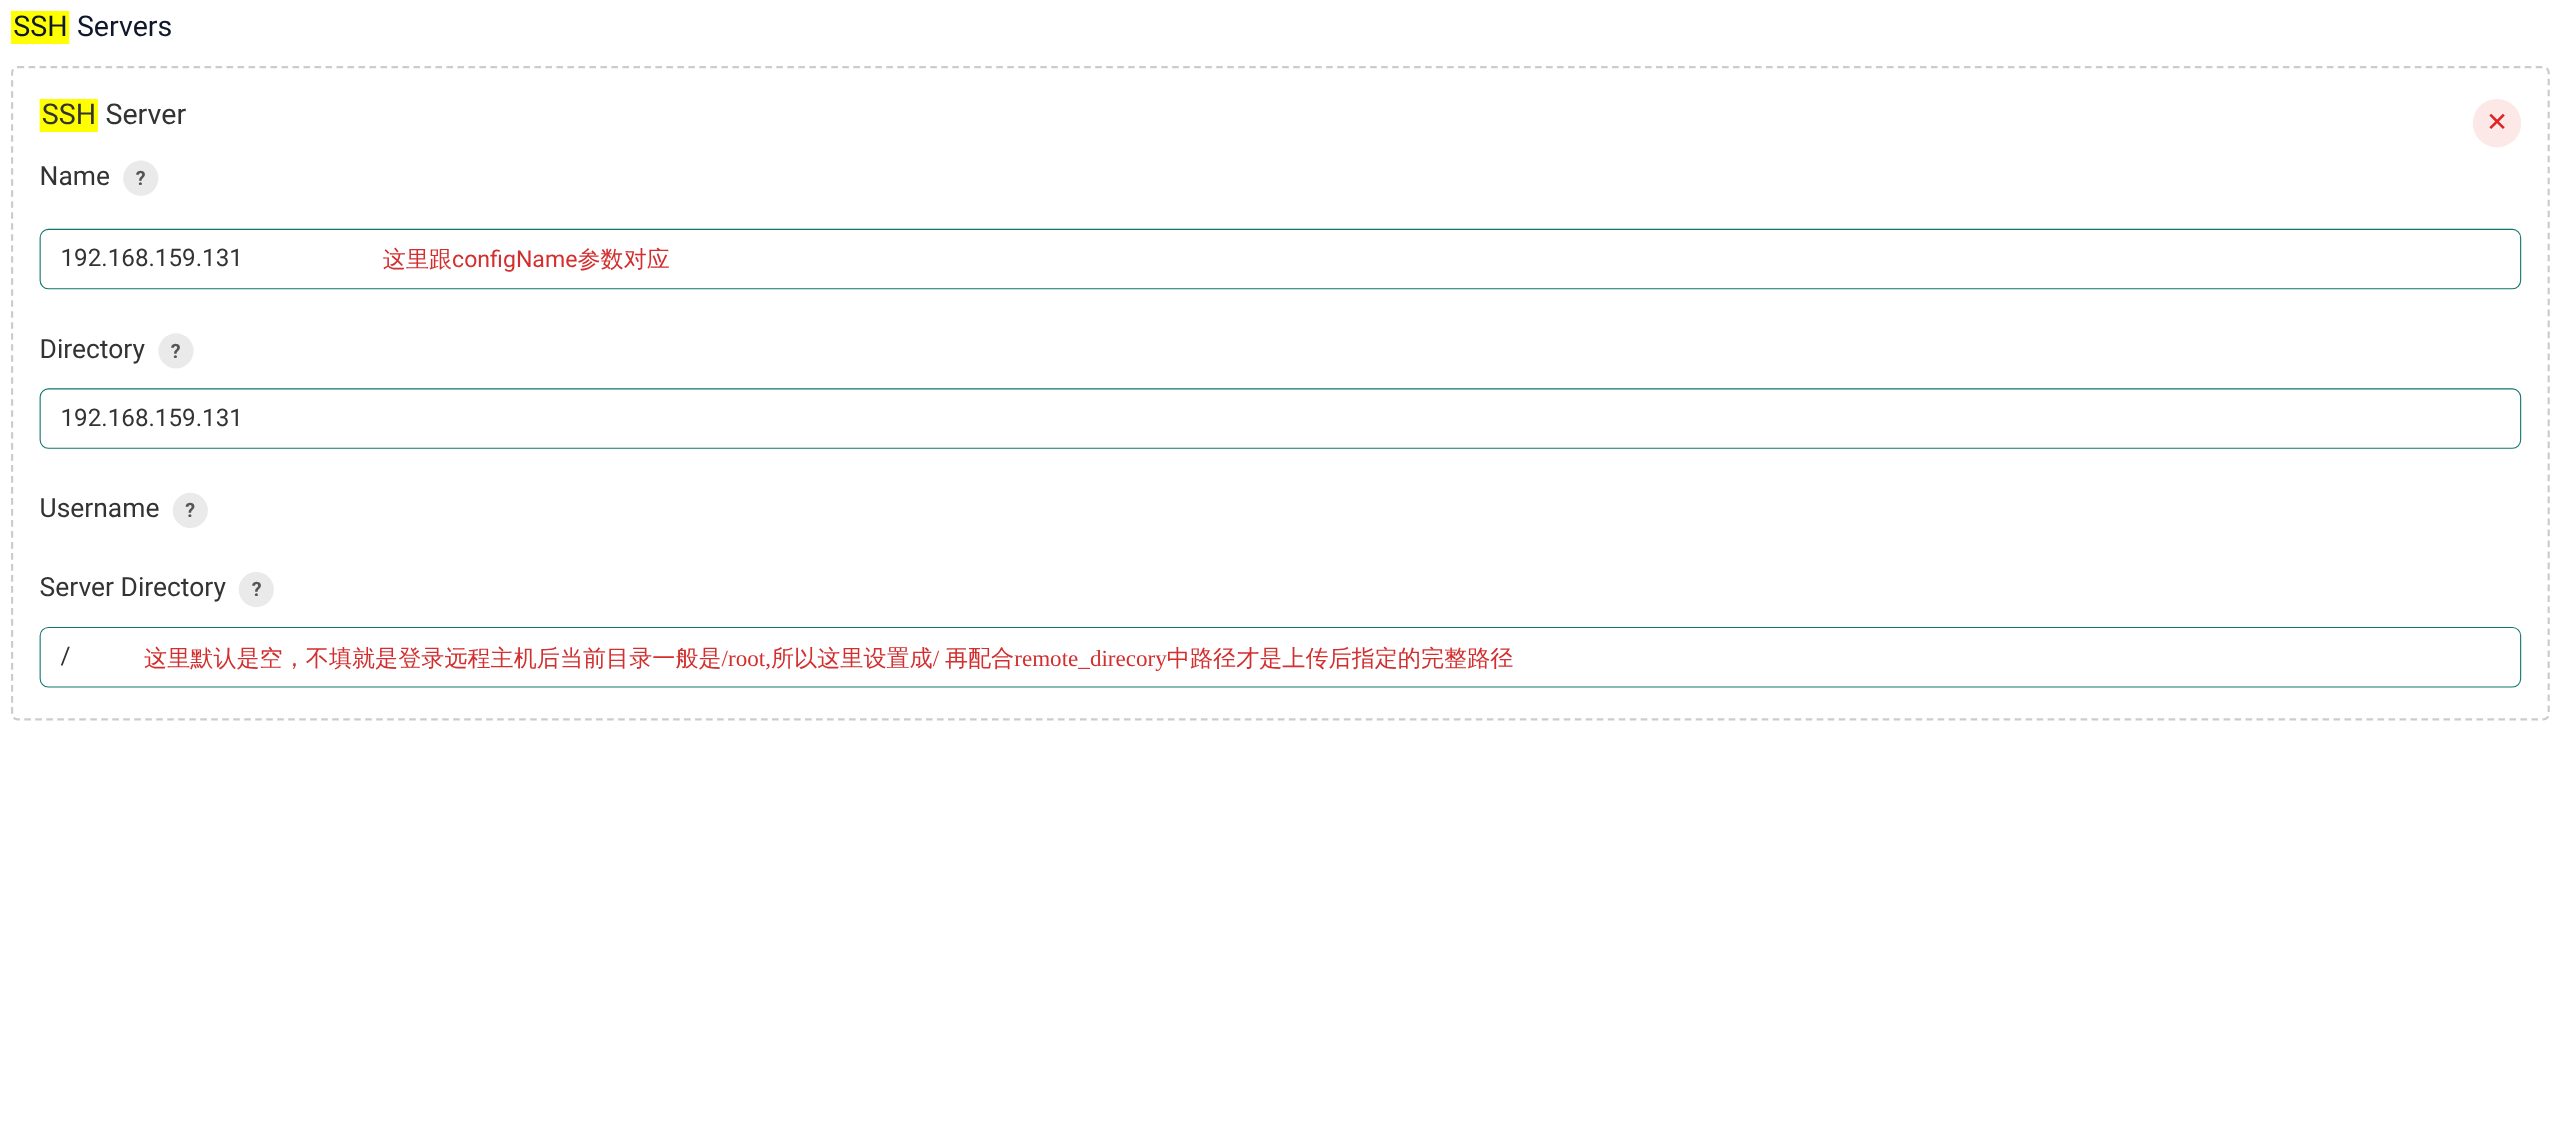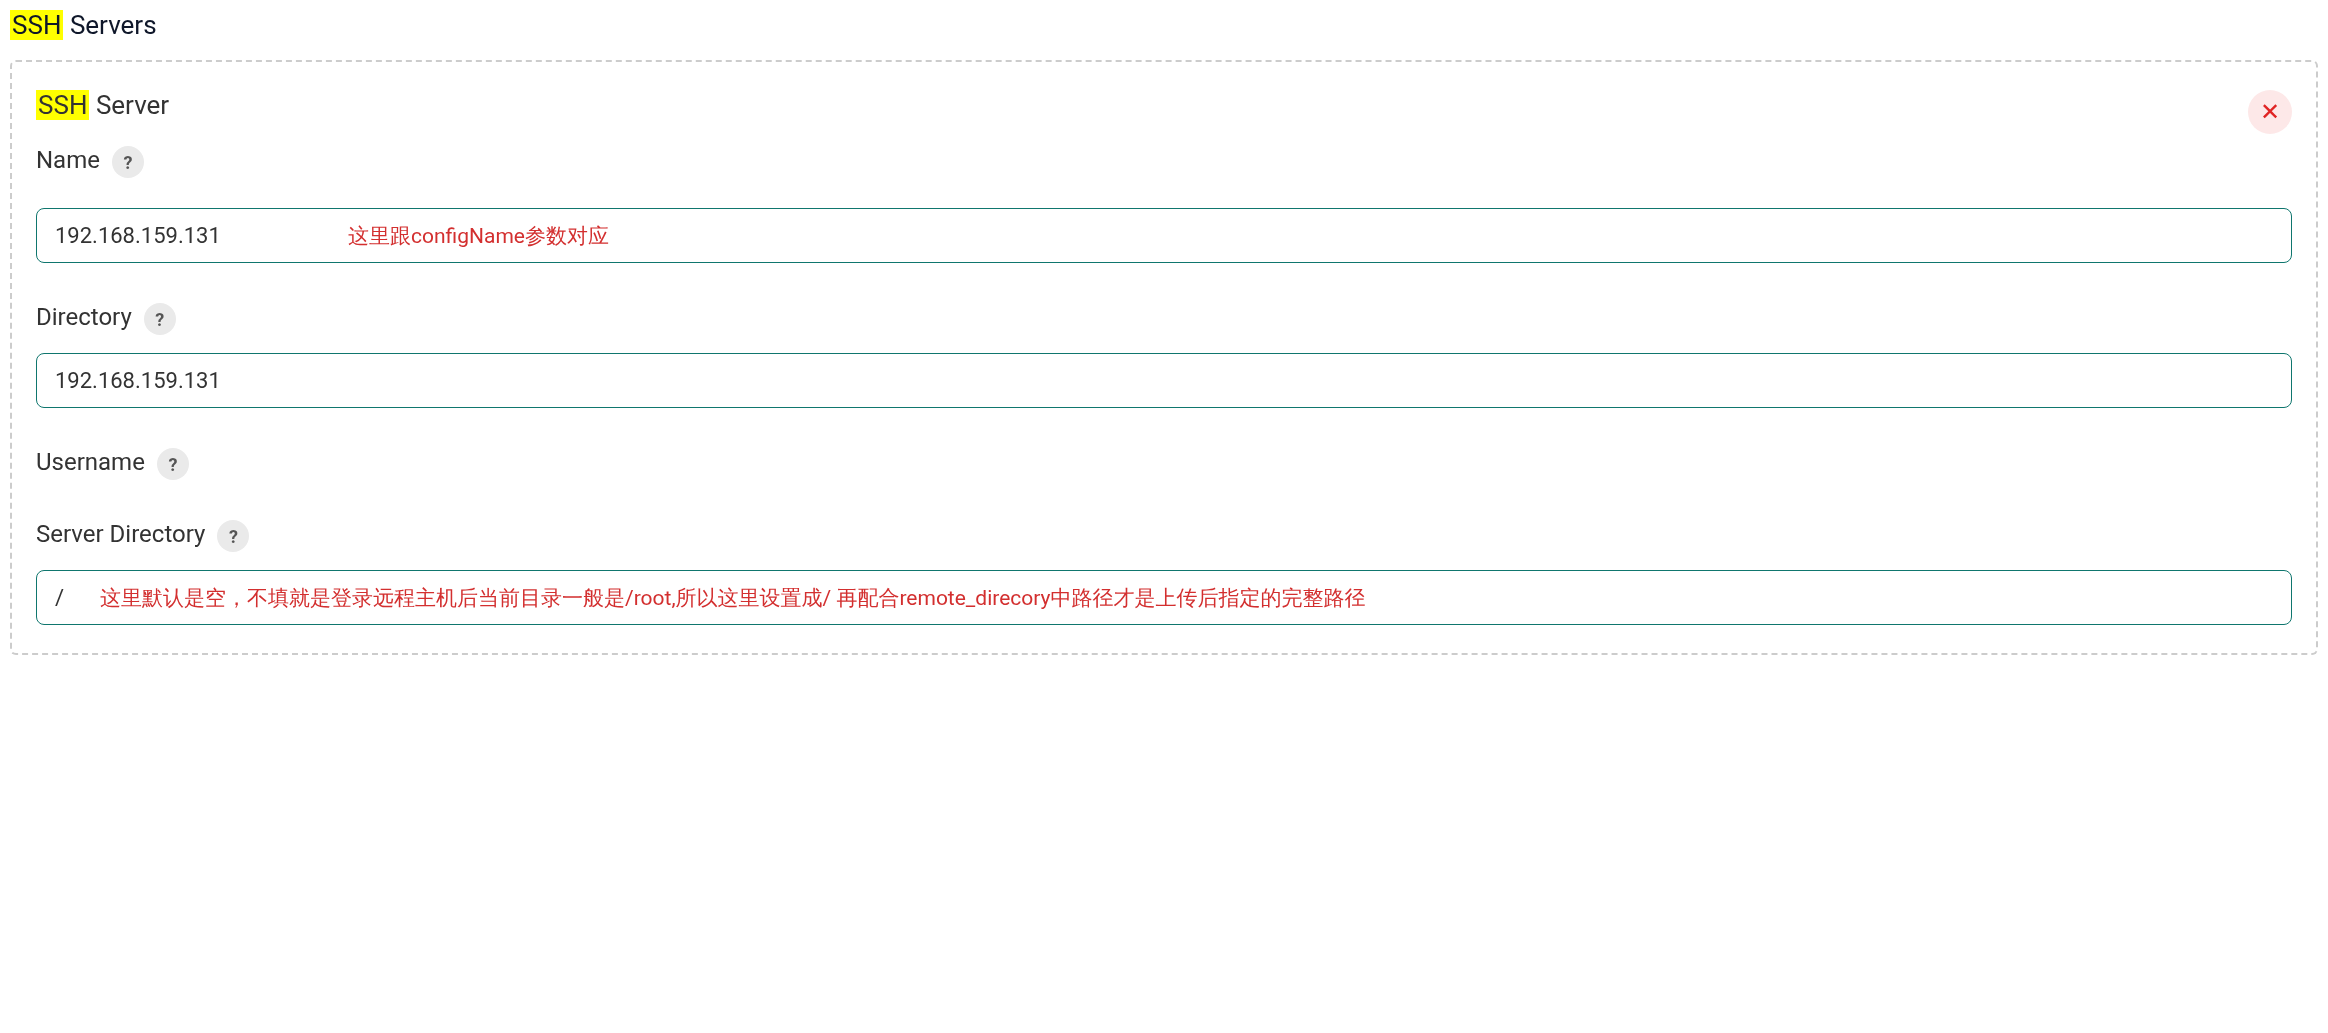--- a/index.html
+++ b/index.html
@@ -101,23 +101,24 @@
       font-size: 21px;
       pointer-events: none;
       white-space: nowrap;
     }
     .red-annotation.name-note {
       left: 312px;
       top: 50%;
       transform: translateY(-50%);
     }
     .red-annotation.dir-note {
-      left: 64px;
+      left: 95px;
       top: 50%;
       transform: translateY(-50%);
+      font-family: Liberation Serif, serif;
     }
     .first-field .field-label {
       margin-bottom: 30px;
     }
   </style>
 </head>
 <body>
 
 <div class="section-title">
   <span class="highlight">SSH</span><span> Servers</span>

